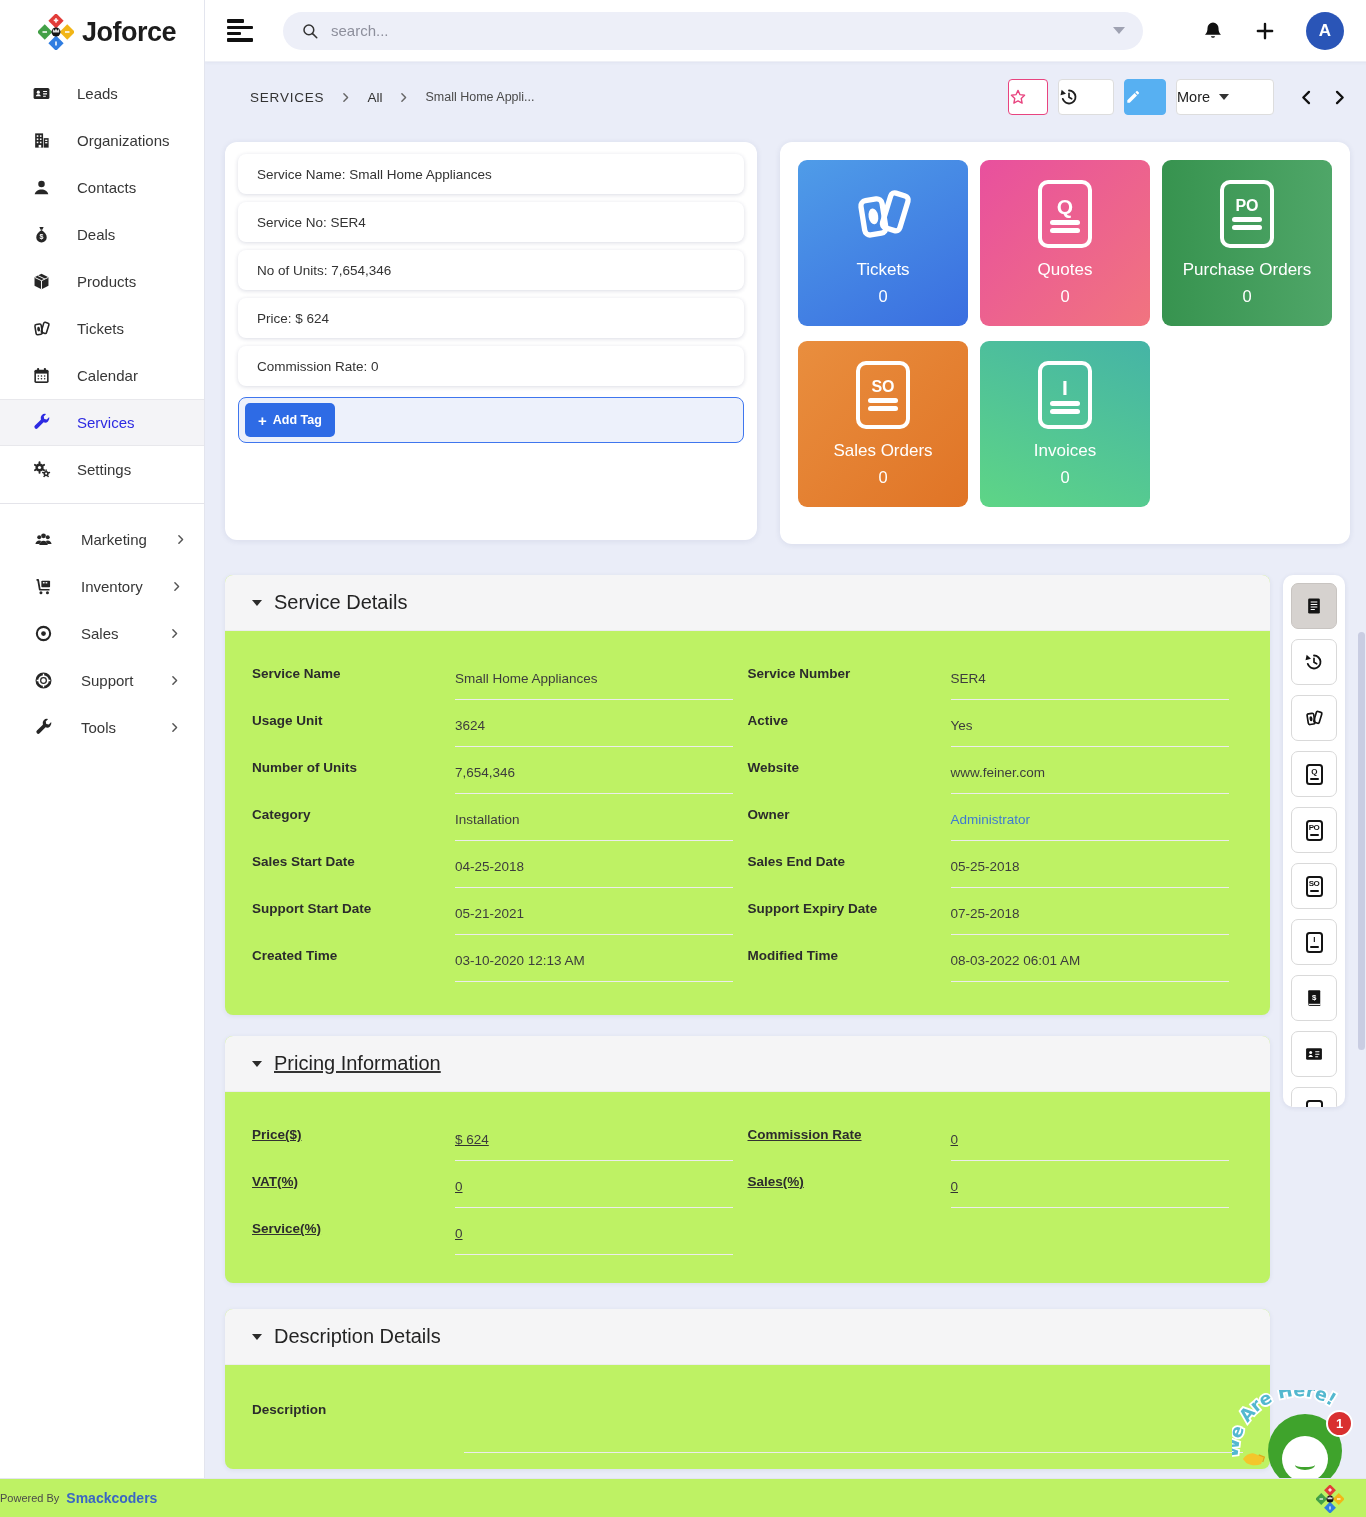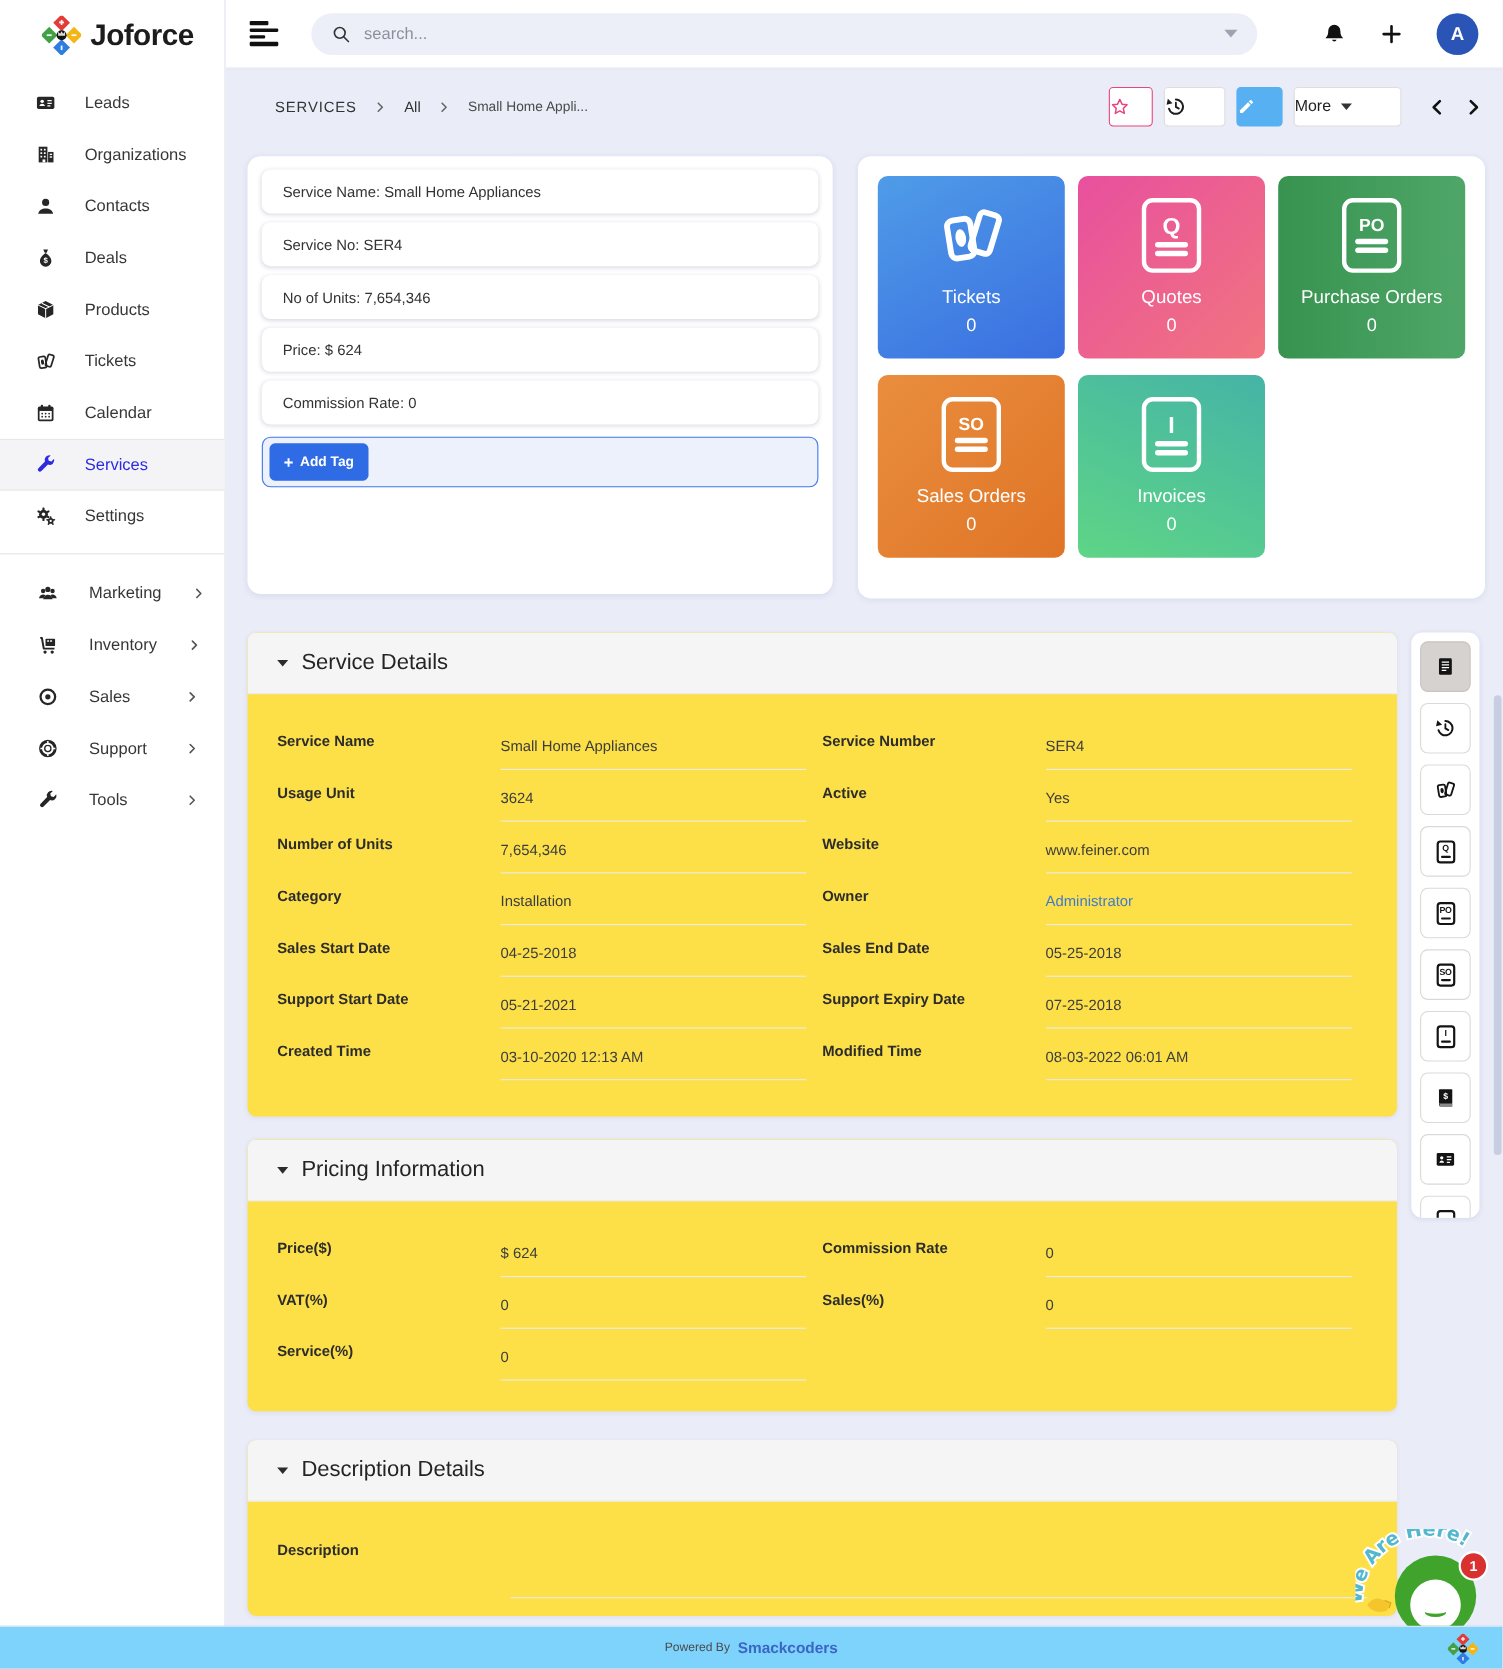--- a/index.html
+++ b/index.html
@@ -79,47 +79,47 @@
   .t-inv { background:linear-gradient(25deg,#5ed586,#45b4a6); }
   .docico { width:54px; height:68px; border:4px solid #fff; border-radius:10px; display:flex; flex-direction:column; align-items:center; justify-content:center; gap:3px; }
   .docico .lt { font-size:21px; font-weight:800; line-height:1; }
   .docico .lt.sm { font-size:16px; }
   .docico .bar { width:30px; height:5px; background:#fff; border-radius:2.5px; }
   .tickico { width:64px; height:68px; }
 
   
   .detail { display:flex; margin:31px 20px 0 20px; align-items:flex-start; }
   .sections { width:1045px; }
-  .sect { background:#fde047; border-radius:8px; box-shadow:0 1px 5px rgba(35,45,95,.08); overflow:hidden; }
+  .sect { background:#bef264; border-radius:8px; box-shadow:0 1px 5px rgba(35,45,95,.08); overflow:hidden; }
   .sect-h { height:56px; background:#f5f5f6; border-bottom:1px solid #ececee; display:flex; align-items:center; padding-left:27px; gap:12px; }
   .sect-h .caret { width:0; height:0; border-left:5.5px solid transparent; border-right:5.5px solid transparent; border-top:6.5px solid #2b2b2b; cursor:pointer; }
   .sect-h .title { font-size:20px; color:#242424; }
   .sd { height:440px; }
-  .pr { height:247px; margin-top:21px; }
+  .pr { height:247px; margin-top:21px;text-decoration:underline; }
   .dd { height:160px; margin-top:26px; }
   .sect-b { padding:22px 27px 0; }
   .frow { display:flex; }
   .fcell { width:50%; display:flex; align-items:flex-start; padding-top:12px; }
   .flabel { width:203px; flex:none; font-size:13.5px; font-weight:700; color:#2c2c2c; padding-top:1px; }
   .fval { width:278px; flex:none; font-size:13.5px; color:#3d3d3d; padding:6px 0 13px 0; border-bottom:1px solid #ececec; min-height:34px; }
   .fval.link { color:#3f7ad0; cursor:pointer; }
   .drow { display:flex; align-items:flex-start; padding-top:14px; }
   .drow .flabel { width:212px; }
   .dval { width:780px; min-height:52px; border-bottom:1px solid #ececec; font-size:13.5px; color:#3d3d3d; }
 
   .rail { width:62px; margin-left:13px; background:#fff; border-radius:10px; box-shadow:0 1px 5px rgba(35,45,95,.1); padding:8px; height:532px; overflow:hidden; flex:none; }
   .rbtn { width:46px; height:46px; border:1px solid #d9d9d9; border-radius:7px; background:#fff; display:flex; align-items:center; justify-content:center; margin-bottom:10px; cursor:pointer; }
   .rbtn.active { background:#d6d2cf; border-color:#c8c4c1; }
   .rbtn svg { width:20px; height:20px; color:#141414; }
   .minidoc { width:17px; height:21px; border:2px solid #141414; border-radius:3.5px; display:flex; flex-direction:column; align-items:center; justify-content:center; gap:1.5px; color:#141414; }
   .minidoc .lt { font-size:8px; font-weight:800; line-height:1; letter-spacing:-.5px; }
   .minidoc .bar { width:9px; height:2px; background:#141414; border-radius:1px; }
 
   
-  .footer { position:absolute; left:0; bottom:0; width:1366px; height:39px; background:#7dd3fc; border-top:1px solid #e3e5f0; display:flex; align-items:center; justify-content:center; gap:7px; z-index:4; }
+  .footer { position:absolute; left:0; bottom:0; width:1366px; height:39px; background:#bef264; border-top:1px solid #e3e5f0; display:flex; align-items:center; gap:7px; z-index:4; }
   .footer .pb { font-size:11px; color:#4a4a4a; }
   .footer .brand { font-size:14px; font-weight:700; color:#3a66c4; cursor:pointer; }
   .footer-logo { position:absolute; right:22px; bottom:4px; width:28px; height:28px; z-index:5; }
 
   
   .chat-clip { position:absolute; right:2px; top:1390px; width:132px; height:88px; overflow:hidden; z-index:6; }
   .bubble { position:absolute; left:36px; top:24px; width:74px; height:74px; border-radius:50%; background:#3fa32c; cursor:pointer; }
   .face { position:absolute; left:14px; top:22px; width:46px; height:46px; border-radius:50%; background:#fff; }
   .smile { position:absolute; left:13px; top:24px; width:20px; height:10px; border-bottom:3.5px solid #3fa32c; border-radius:50%; }
   .badge { position:absolute; left:94px; top:20px; width:27px; height:27px; border-radius:50%; background:#d93030; border:2px solid #fff; color:#fff; font-size:13px; font-weight:700; display:flex; align-items:center; justify-content:center; }

